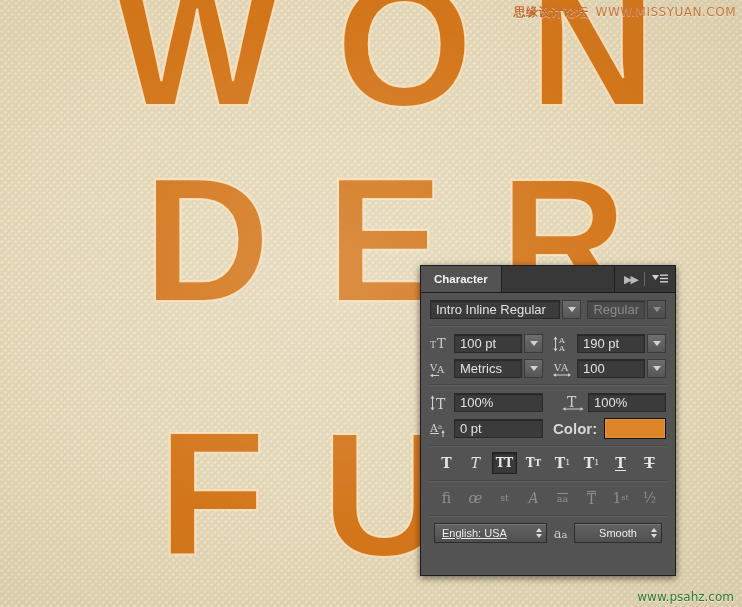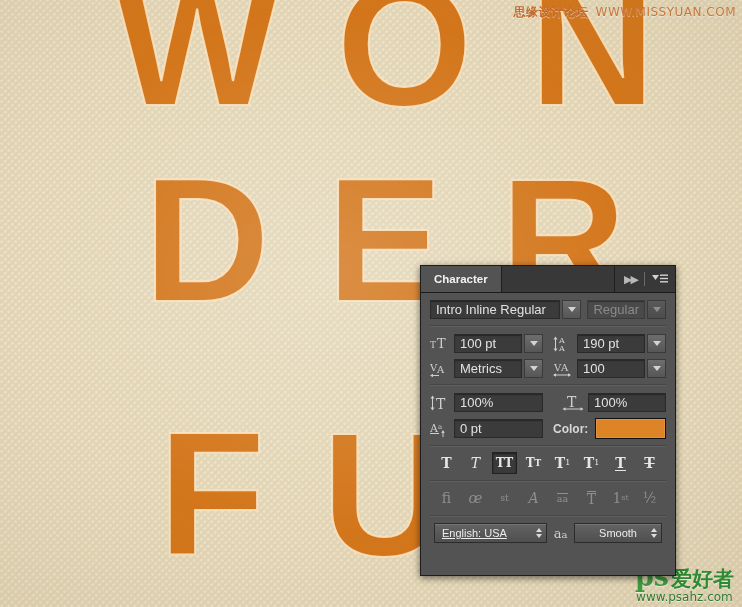--- a/index.html
+++ b/index.html
@@ -243,21 +243,21 @@
     align-items: center;
     width: 50%;
     box-sizing: border-box;
   }
   .half .field { flex: 1; min-width: 0; }
 
   
   .scalefield { width: 78px; }
 
   .colorlabel {
-    font-size: 12px;
+    font-size: 15px;
     color: #d8d8d8;
     margin-right: 7px;
     font-weight: 700;
   }
   .swatch {
     width: 74px; height: 19px;
     background: #dd8426;
     border: 1px solid #111;
     box-shadow: inset 0 0 0 1px rgba(255,255,255,.12);
     cursor: default;
@@ -355,21 +355,20 @@
   <div class="artline" id="line2" style="color: rgb(211, 118, 27);"><span class="ltr" data-ch="D">D</span><span class="ltr" data-ch="E">E</span><span class="ltr" data-ch="R">R</span></div>
   <div class="artline" id="line3" style="color: rgb(211, 118, 27);"><span class="ltr" data-ch="F">F</span><span class="ltr" data-ch="U">U</span><span class="ltr" data-ch="L">L</span></div>
 
   <div id="vignette"></div>
 
   <div id="wm-top">
     <span class="cn">思缘设计论坛</span><span class="url">WWW.MISSYUAN.COM</span>
   </div>
 
   <div id="wm-bottom">
-    <div class="logo"><span>ps</span><span class="cn2">爱好者</span></div>
     <div class="site">www.psahz.com</div>
   </div>
 </div>
 
 <div id="char-panel">
 
   <div class="tabbar">
     <div class="tab active">Character</div>
     <div class="tabfill"></div>
     <div class="tabicons">

